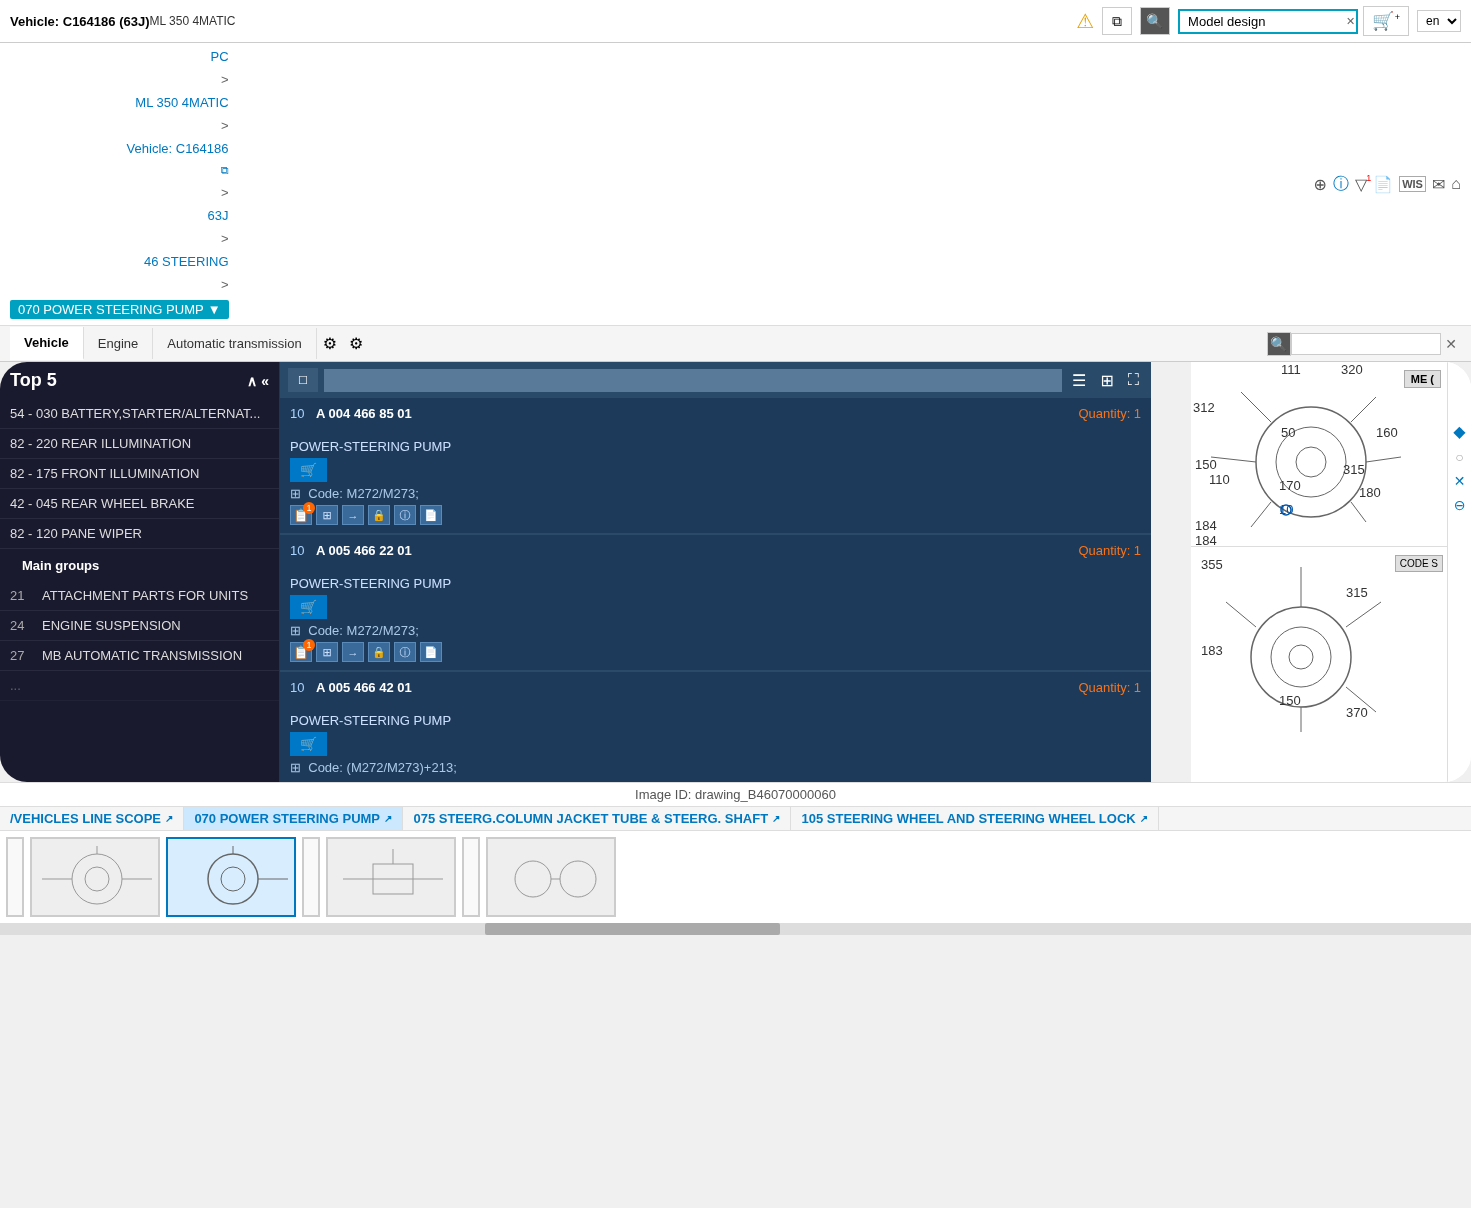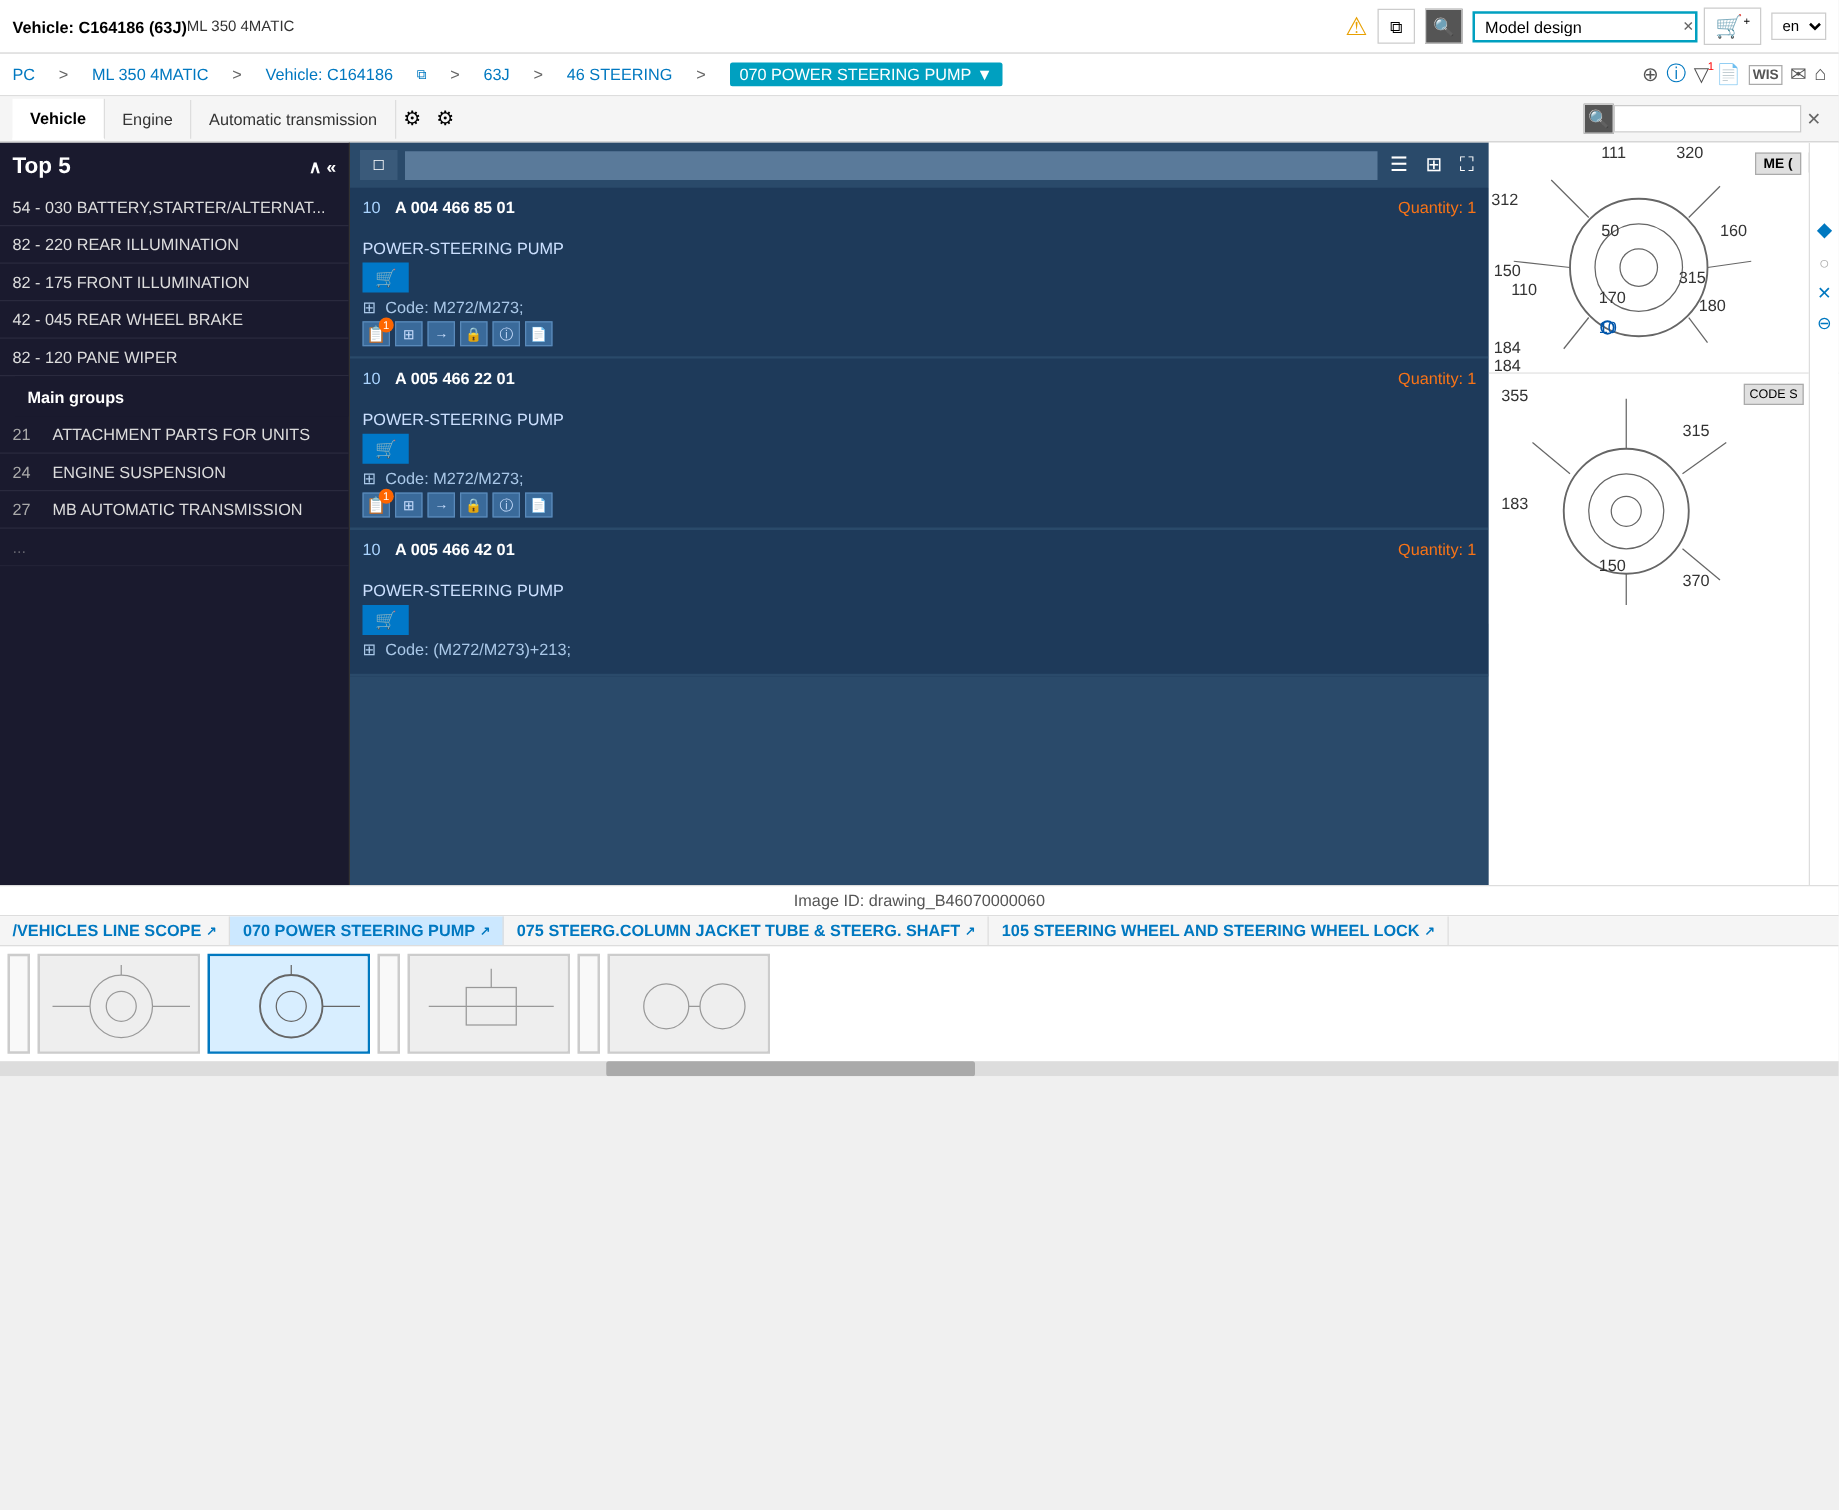--- a/index.html
+++ b/index.html
@@ -55,23 +55,24 @@
     .breadcrumb-bar {
       background: white;
       border-bottom: 1px solid #ddd;
       padding: 6px 10px;
       display: flex;
       align-items: center;
       justify-content: space-between;
     }
     .breadcrumb {
       display: flex;
-      align-items: center;
-      gap: 19px;
+      align-items: flex-end;
+      gap: 8px;
       font-size: 13px;
+      flex-direction: column;
     }
     .breadcrumb a { color: #0078c0; text-decoration: none; cursor: pointer; }
     .breadcrumb .sep { color: #666; }
     .breadcrumb .current {
       background: #00a0c0;
       color: white;
       padding: 2px 8px;
       border-radius: 2px;
       display: flex; align-items: center; gap: 4px;
     }
@@ -118,22 +119,23 @@
       background: none;
       cursor: pointer;
       font-size: 14px;
       color: #666;
       padding: 4px;
     }
 
     
     .main-layout {
       display: flex;
-      height: 594px;
+      height: 420px;
       overflow: hidden;
+      border-radius: 27px;
     }
 
     
     .sidebar {
       width: 280px;
       min-width: 280px;
       background: #1a1a2e;
       color: white;
       overflow-y: auto;
       border-right: 1px solid #333;
@@ -608,21 +610,21 @@
         <button class="cart-add-btn">🛒</button>
         <div class="part-code">
           <span style="margin-right:4px;">⊞</span>
           <span>Code: (M272/M273)+213;</span>
         </div>
       </div>
 
     </div>
   </div>
 
-  <div class="diagram-panel" style="position:relative;">
+  <div class="diagram-panel" style="position:relative;margin-left:40px;">
 
     <div style="height:185px;border-bottom:1px solid #ddd;position:relative;overflow:hidden;background:white;">
       <span class="me-badge">ME (</span>
       <span class="diagram-close">✕</span>
       <svg width="240" height="185" viewBox="0 0 240 185" style="position:absolute;top:0;left:0;">
 
         <circle cx="120" cy="100" r="55" fill="none" stroke="#666" stroke-width="1.5"></circle>
         <circle cx="120" cy="100" r="35" fill="none" stroke="#666" stroke-width="1"></circle>
         <circle cx="120" cy="100" r="15" fill="none" stroke="#666" stroke-width="1"></circle>
 

